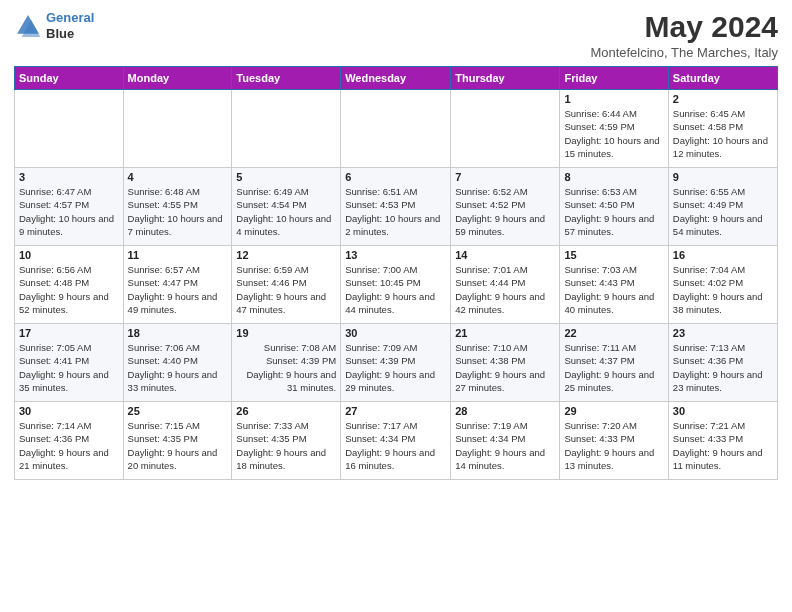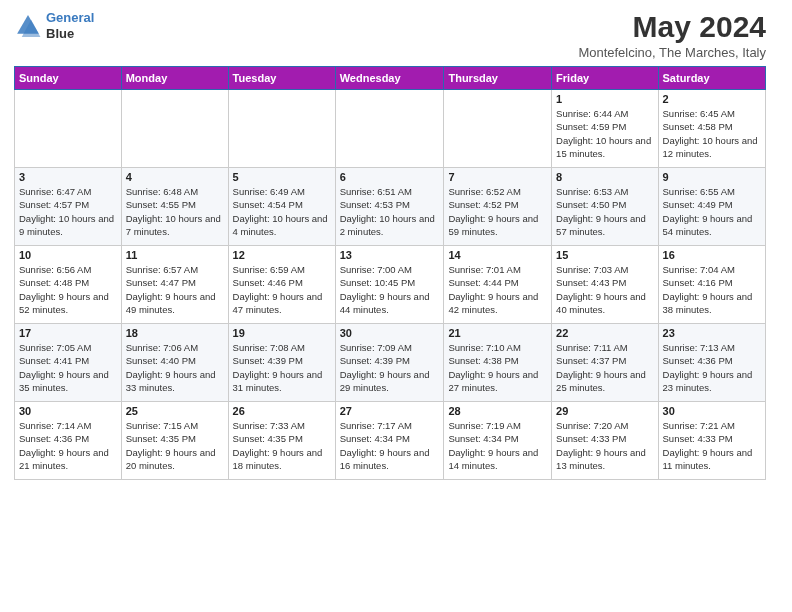--- a/index.html
+++ b/index.html
@@ -7,21 +7,21 @@
       font-family: Arial, sans-serif;
       background: #fff;
       width: 792px;
       height: 612px;
       overflow: hidden;
     }
     .page {
       width: 792px;
       height: 611px;
       background: #fff;
-      padding: 10px 26px 10px 14px;
+      padding: 10px 14px 10px 14px;
     }
     .header {
       display: flex;
       justify-content: space-between;
       align-items: flex-start;
       margin-bottom: 6px;
     }
     .logo {
       display: flex;
       align-items: center;
@@ -225,40 +225,40 @@
           </td>
           <td>
             <div class="day-num">15</div>
             <div class="day-info" style="white-space: pre-line;">Sunrise: 7:03 AM
 Sunset: 4:43 PM
 Daylight: 9 hours and 40 minutes.</div>
           </td>
           <td>
             <div class="day-num">16</div>
             <div class="day-info" style="white-space: pre-line;">Sunrise: 7:04 AM
-Sunset: 4:16 PM
+Sunset: 4:02 PM
 Daylight: 9 hours and 38 minutes.</div>
           </td>
         </tr>
         <tr>
           <td>
             <div class="day-num">17</div>
             <div class="day-info" style="white-space: pre-line;">Sunrise: 7:05 AM
 Sunset: 4:41 PM
 Daylight: 9 hours and 35 minutes.</div>
           </td>
           <td>
             <div class="day-num">18</div>
             <div class="day-info" style="white-space: pre-line;">Sunrise: 7:06 AM
 Sunset: 4:40 PM
 Daylight: 9 hours and 33 minutes.</div>
           </td>
           <td>
             <div class="day-num">19</div>
-            <div class="day-info" style="white-space: pre-line;">Sunrise: 7:08 AM
+            <div class="day-info" style="white-space: pre-line; text-align: right;">Sunrise: 7:08 AM
 Sunset: 4:39 PM
 Daylight: 9 hours and 31 minutes.</div>
           </td>
           <td>
             <div class="day-num">30</div>
             <div class="day-info" style="white-space: pre-line;">Sunrise: 7:09 AM
 Sunset: 4:39 PM
 Daylight: 9 hours and 29 minutes.</div>
           </td>
           <td>

